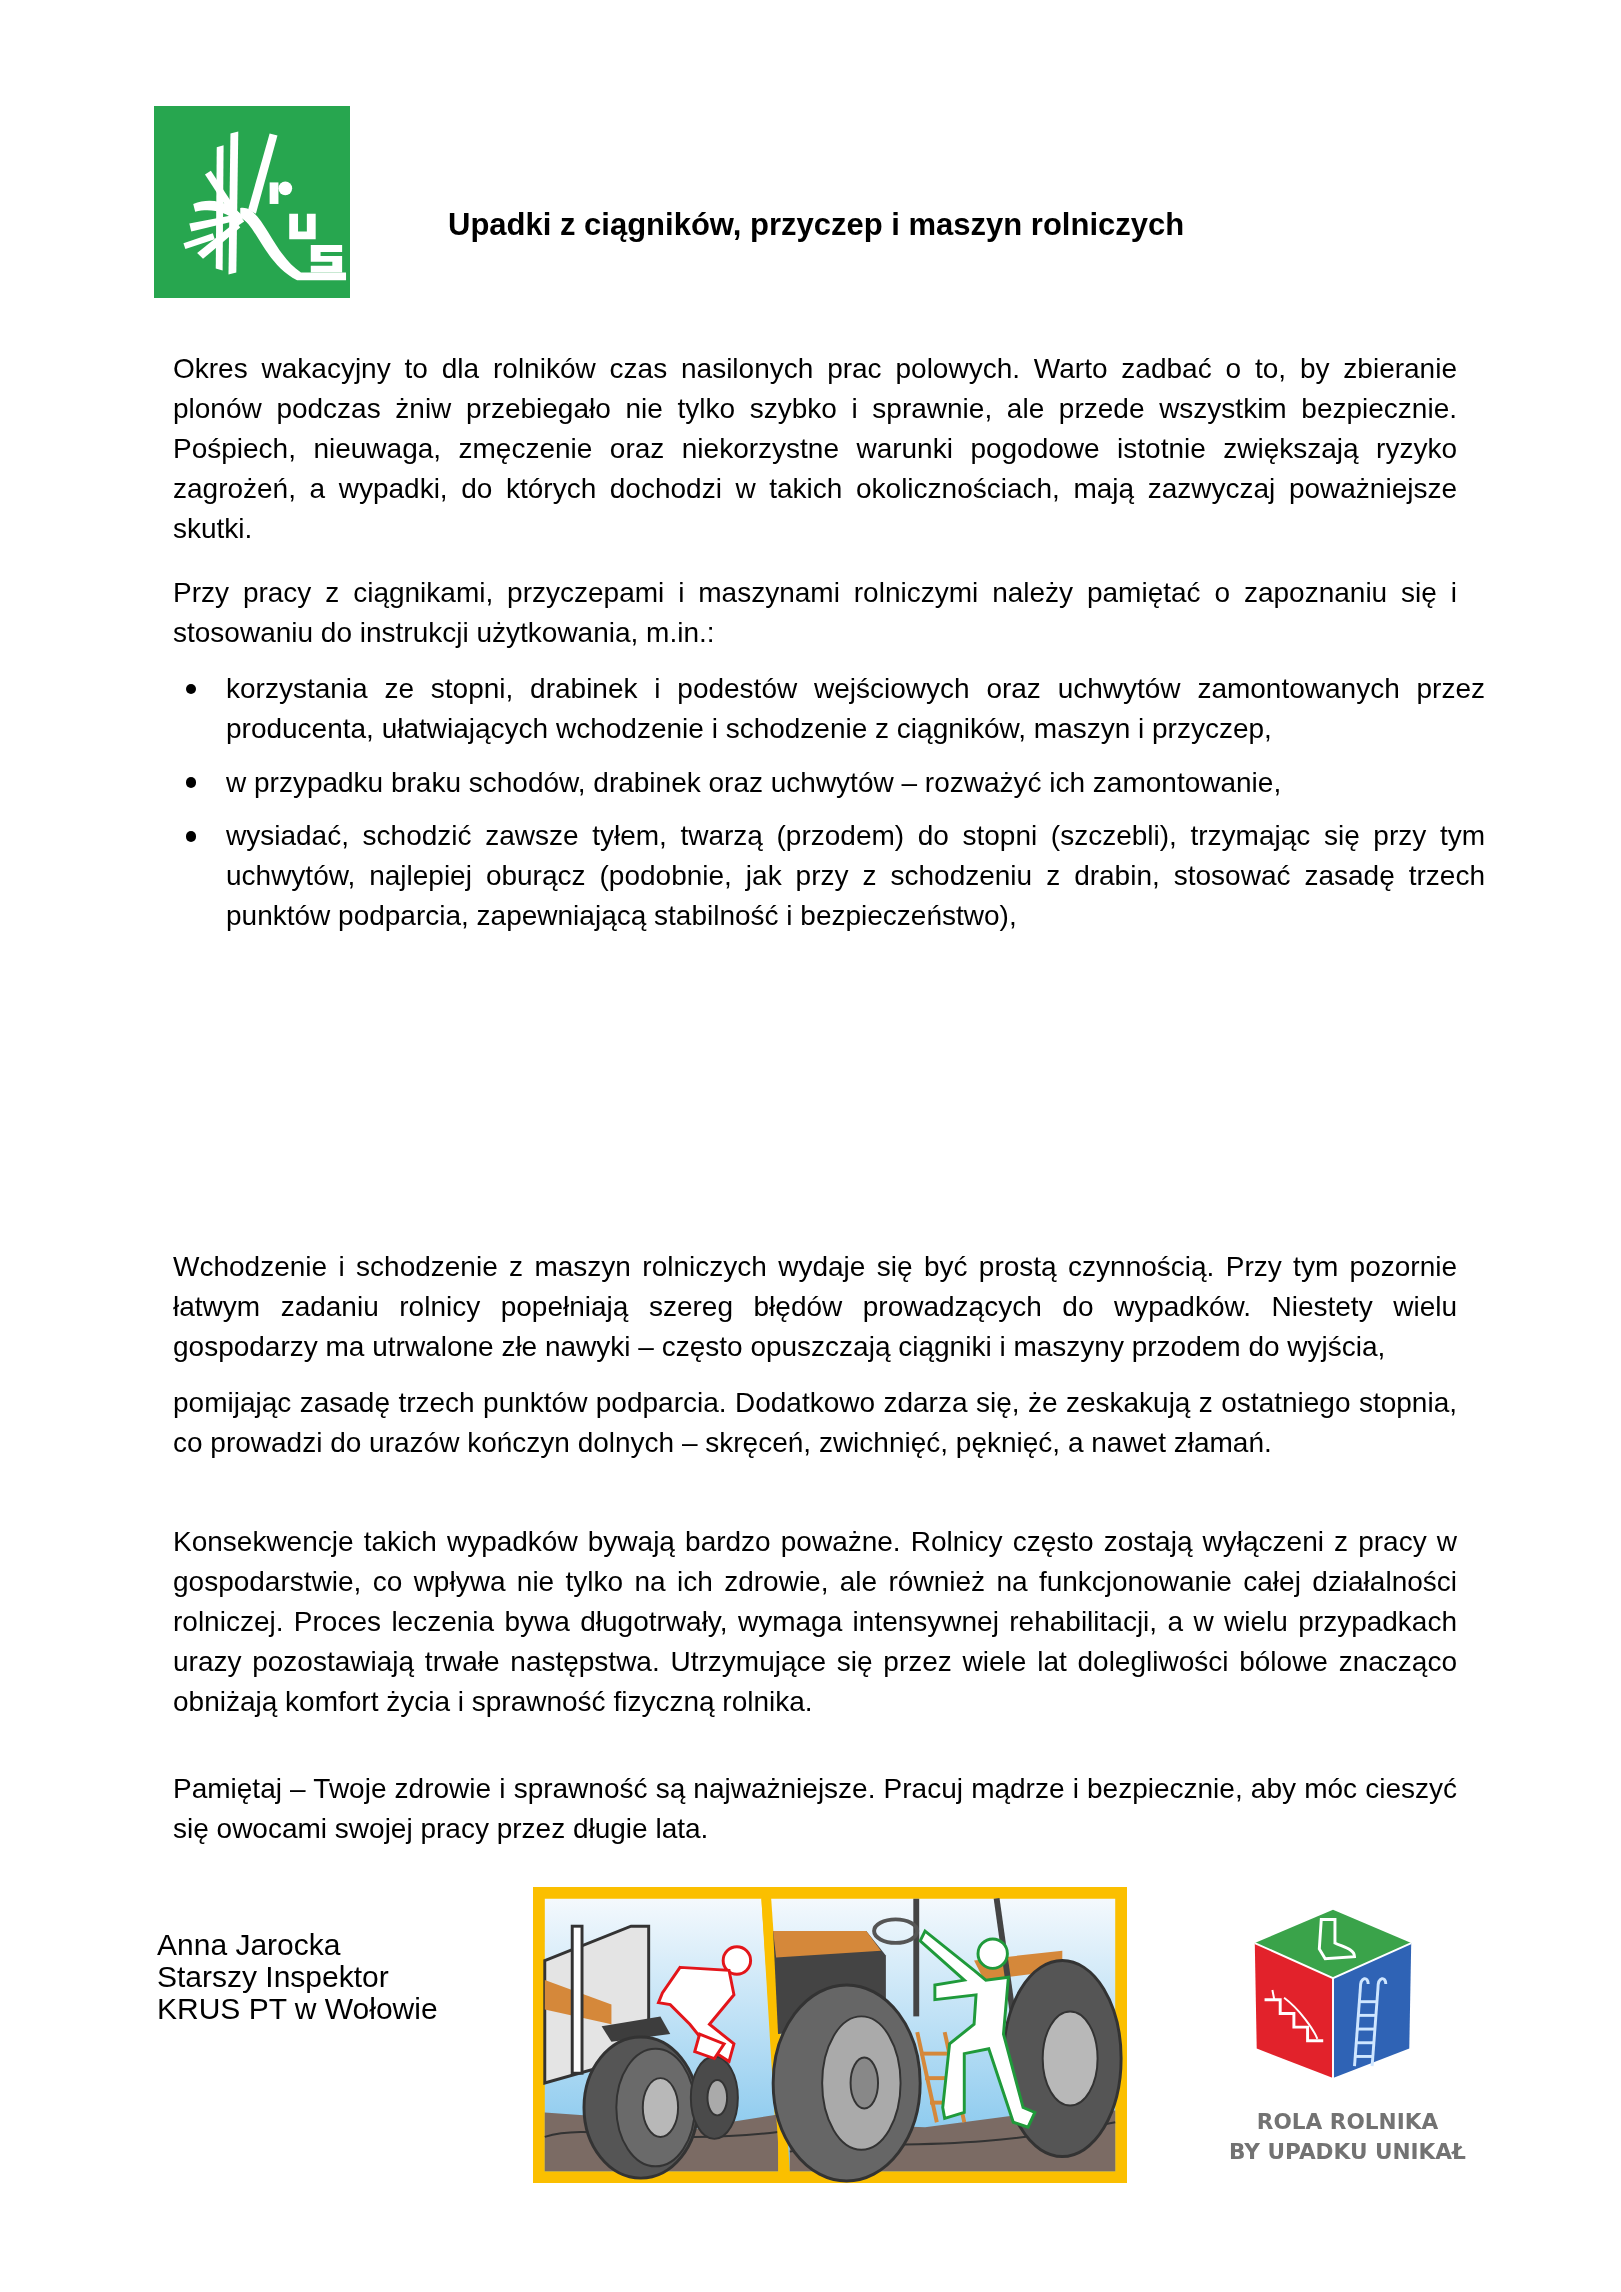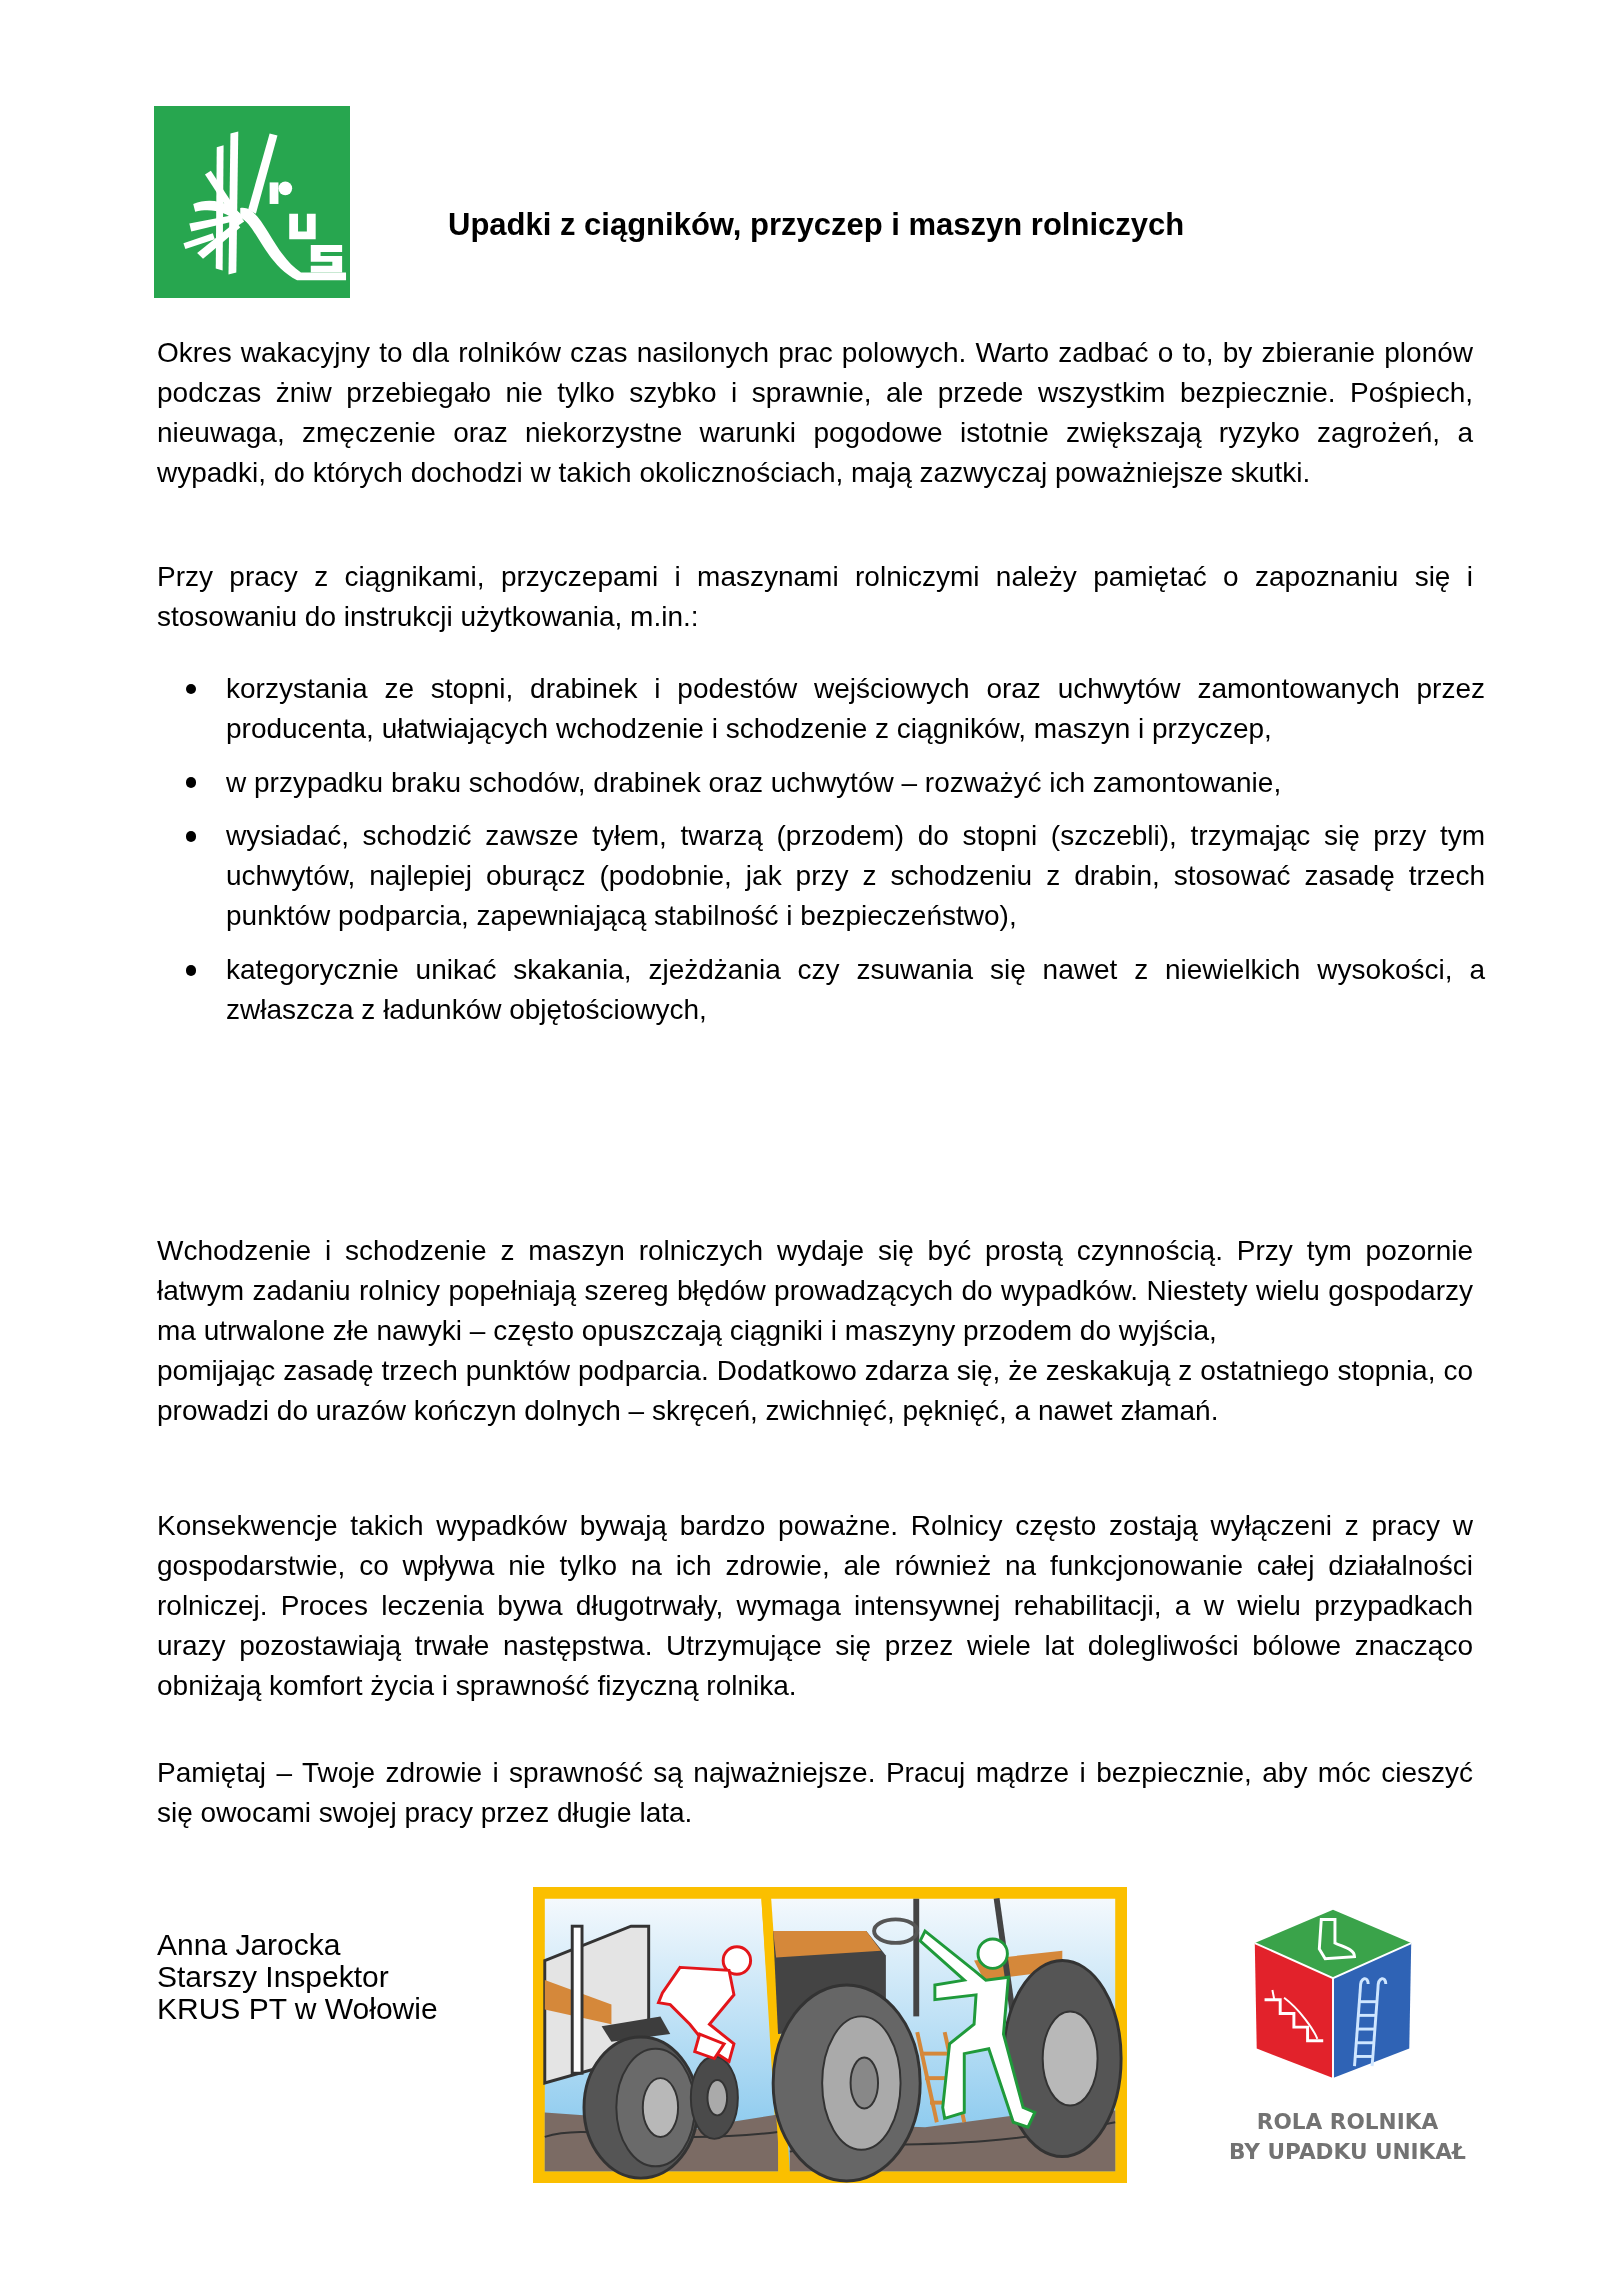--- a/index.html
+++ b/index.html
@@ -14,21 +14,21 @@
   .logo svg { width: 100%; height: 100%; display: block; }
   .title {
     position: absolute; left: 448px; top: 202px;
     font-weight: bold; font-size: 31px; line-height: 45px;
   }
   .title div { white-space: nowrap; }
   .body-text {
     position: absolute; left: 157px; width: 1316px;
     font-size: 28px; line-height: 40px; text-align: justify;
   }
-  .body-text p { margin: 0; }
+  .body-text p { margin: 16px; }
   .last-line-left { text-align-last: left; }
   #p1 { top: 333px; }
   #p2 { top: 557px; }
   ul.bullets {
     position: absolute; left: 157px; top: 657px; width: 1316px;
     margin: 12px; padding: 0; list-style: none;
     font-size: 28px; line-height: 40px;
   }
   ul.bullets li {
     position: relative; padding-left: 57px; text-align: justify; margin-bottom: 13.7px;
@@ -104,24 +104,20 @@
       <span class="dot"></span>
       <span class="last-line-left" style="display:block;text-align-last:left">korzystania ze stopni, drabinek i podestów wejściowych oraz uchwytów zamontowanych przez producenta, ułatwiających wchodzenie i schodzenie z ciągników, maszyn i przyczep,</span>
     </li>
   <li>
       <span class="dot"></span>
       <span style="display:block;text-align-last:left">w przypadku braku schodów, drabinek oraz uchwytów – rozważyć ich zamontowanie,</span>
     </li>
   <li>
       <span class="dot"></span>
       <span style="display:block;text-align-last:left">wysiadać, schodzić zawsze tyłem, twarzą (przodem) do stopni (szczebli), trzymając się przy tym uchwytów, najlepiej oburącz (podobnie, jak przy z schodzeniu z drabin, stosować zasadę trzech punktów podparcia, zapewniającą stabilność i bezpieczeństwo),</span>
-    </li>
-  <li>
-      <span class="dot"></span>
-      <span style="display:block;text-align-last:left">kategorycznie unikać skakania, zjeżdżania czy zsuwania się nawet z niewielkich wysokości, a zwłaszcza z ładunków objętościowych,</span>
     </li>
 </ul>
 
 <div class="body-text" id="p3">
   <p class="last-line-left">Wchodzenie i schodzenie z maszyn rolniczych wydaje się być prostą czynnością. Przy tym pozornie łatwym zadaniu rolnicy popełniają szereg błędów prowadzących do wypadków. Niestety wielu gospodarzy ma utrwalone złe nawyki – często opuszczają ciągniki i maszyny przodem do wyjścia,</p>
   <p class="last-line-left">pomijając zasadę trzech punktów podparcia. Dodatkowo zdarza się, że zeskakują z ostatniego stopnia, co prowadzi do urazów kończyn dolnych – skręceń, zwichnięć, pęknięć, a nawet złamań.</p>
 </div>
 
 <div class="body-text" id="p4">
   <p class="last-line-left">Konsekwencje takich wypadków bywają bardzo poważne. Rolnicy często zostają wyłączeni z pracy w gospodarstwie, co wpływa nie tylko na ich zdrowie, ale również na funkcjonowanie całej działalności rolniczej. Proces leczenia bywa długotrwały,  wymaga intensywnej rehabilitacji, a w wielu przypadkach urazy pozostawiają trwałe następstwa. Utrzymujące się przez wiele lat dolegliwości bólowe znacząco obniżają komfort życia i sprawność fizyczną rolnika.</p>

